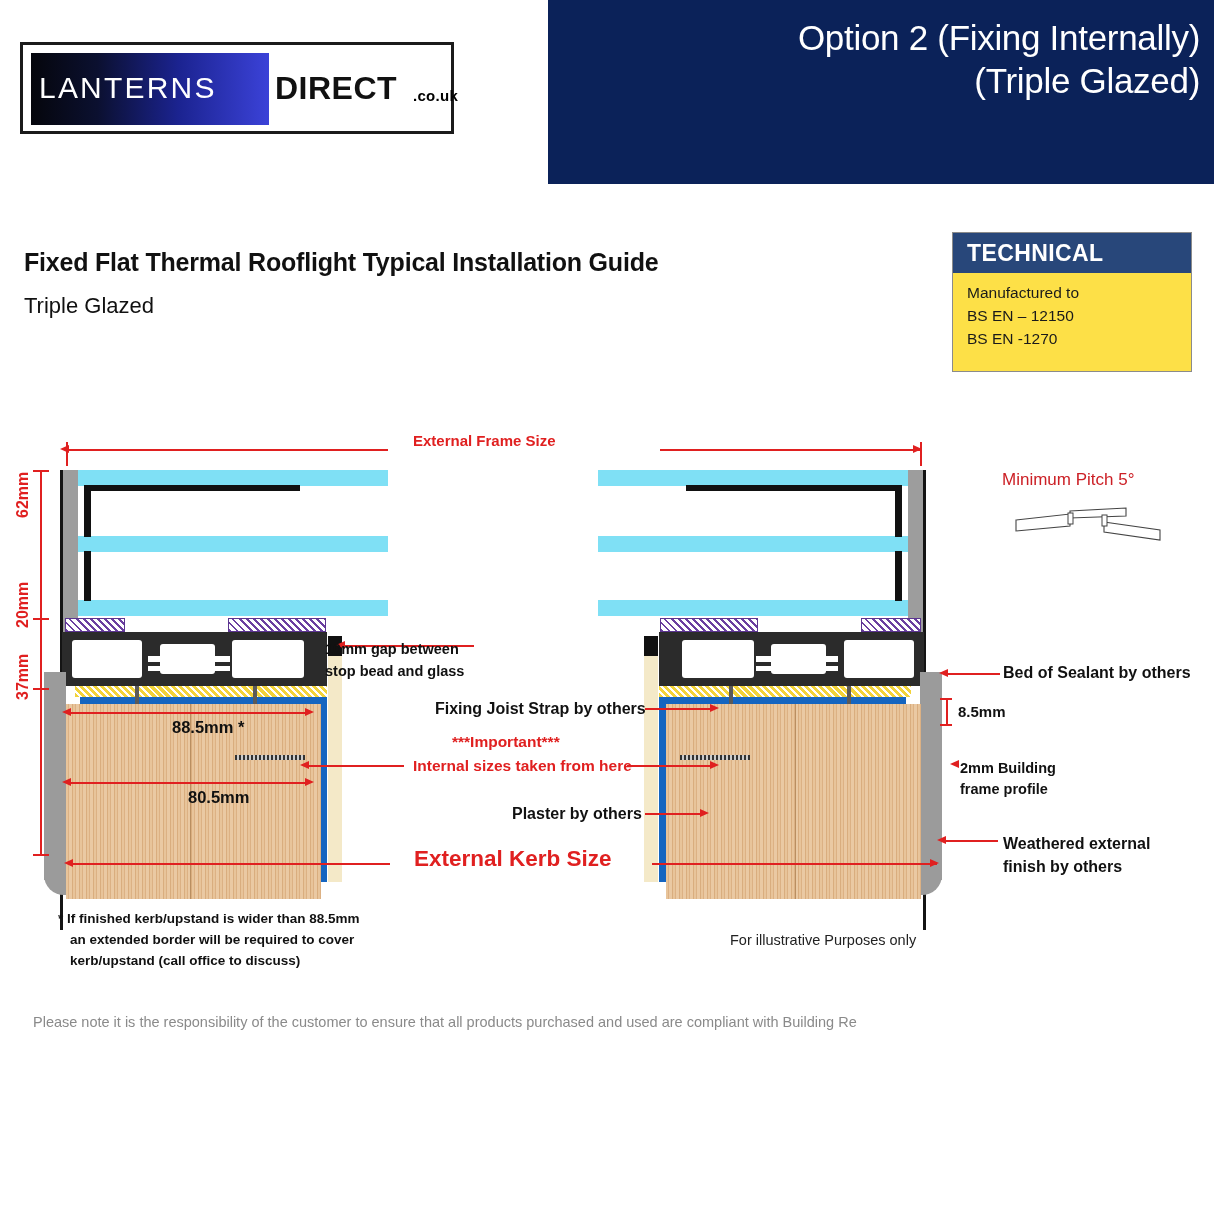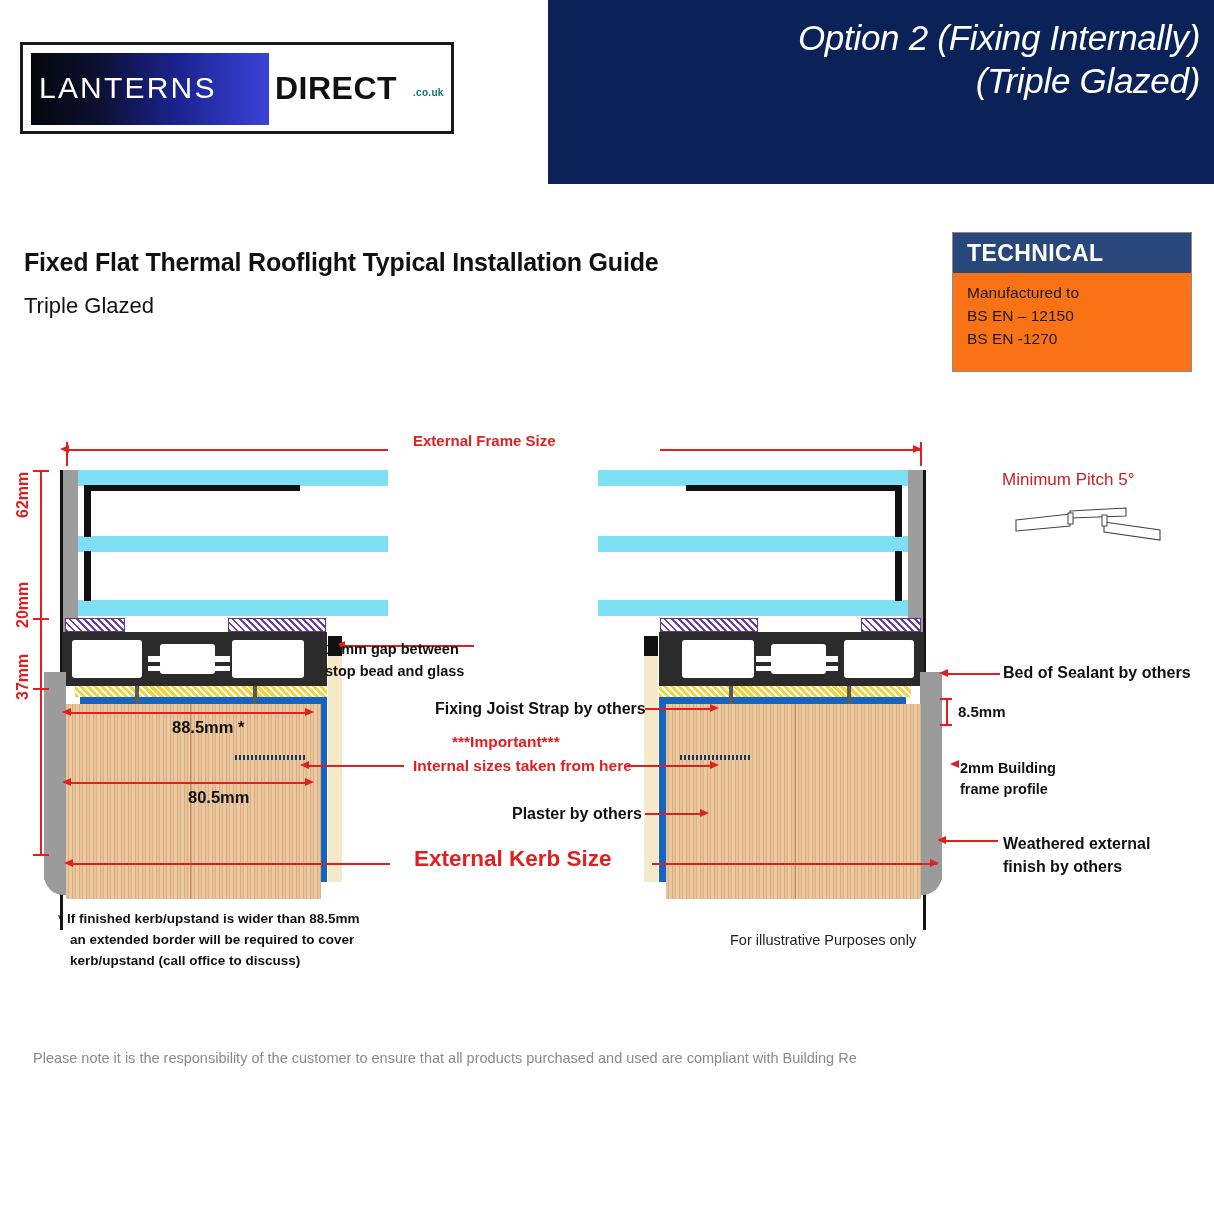--- a/index.html
+++ b/index.html
@@ -3,39 +3,39 @@
 <meta charset="utf-8">
 <style>
   html,body{margin:0;padding:0;background:#ffffff;}
   body{width:1214px;height:1214px;position:relative;font-family:"Liberation Sans",sans-serif;overflow:hidden;}
   .abs{position:absolute;}
 
   
   #header-banner{left:548px;top:0;width:666px;height:184px;background:#0b2259;}
   #header-title{position:absolute;right:14px;top:16px;width:640px;text-align:right;color:#ffffff;
     font-size:35px;line-height:43px;font-weight:400;letter-spacing:-0.3px;}
-  #header-title div{white-space:nowrap;font-style:italic;}
+  #header-title div{white-space:nowrap;}
 
   
   #logo-box{left:20px;top:42px;width:434px;height:92px;border:3px solid #1b1b1b;background:#fff;box-sizing:border-box;}
   #logo-grad{position:absolute;left:8px;top:8px;width:238px;height:72px;
      background:linear-gradient(90deg,#05060c 0%,#0b1030 28%,#1b2390 62%,#3b42d8 100%);}
   #logo-lanterns{position:absolute;left:16px;top:50%;transform:translateY(-50%);color:#fff;
      font-size:30px;font-weight:400;letter-spacing:2.2px;font-family:"Liberation Sans",sans-serif;}
   #logo-direct{position:absolute;left:252px;top:50%;transform:translateY(-50%);color:#111;
      font-size:32px;font-weight:bold;letter-spacing:0.5px;}
-  #logo-couk{position:absolute;left:390px;top:50%;transform:translateY(-1px);color:#0f766e;
-     font-size:10px;font-weight:bold;letter-spacing:0.3px;}
+  #logo-couk{position:absolute;left:390px;top:50%;transform:translateY(-1px);color:#000000;
+     font-size:15px;font-weight:bold;letter-spacing:0.3px;}
 
   
   #doc-title{left:24px;top:248px;font-size:25px;font-weight:bold;color:#111;letter-spacing:-0.2px;}
   #doc-subtitle{left:24px;top:293px;font-size:22px;color:#111;font-weight:400;}
 
   
-  #tech-box{left:952px;top:232px;width:240px;height:140px;border:1px solid #8b8b8b;background:#f97316;box-sizing:border-box;}
+  #tech-box{left:952px;top:232px;width:240px;height:140px;border:1px solid #8b8b8b;background:#fde047;box-sizing:border-box;}
   #tech-head{height:40px;background:#28477a;color:#fff;font-size:23px;font-weight:bold;
      display:flex;align-items:center;padding-left:14px;letter-spacing:0.4px;}
   #tech-body{padding:8px 0 0 14px;font-size:15.5px;line-height:23px;color:#1a1a1a;}
 
   
   #pitch-label{left:1002px;top:470px;font-size:17px;color:#cc2026;white-space:nowrap;}
   #pitch-art{left:1008px;top:500px;width:160px;height:48px;}
 
   
   #diagram{left:0;top:400px;width:1214px;height:560px;}
@@ -67,21 +67,21 @@
       repeating-linear-gradient(45deg,#f2d33a 0 3px,#ffffff 3px 5px);}
   .extfinish{position:absolute;background:#9b9b9b;}
   .greyframe{position:absolute;background:#9d9d9d;}
   .blackline{position:absolute;background:#141414;}
   .stopbead{position:absolute;background:#111;}
   .screw{position:absolute;background:#5a5a5a;}
 
   
   #footnote{left:58px;top:908px;font-size:13.5px;line-height:21px;color:#111;font-weight:bold;}
   #illustrative{left:730px;top:932px;font-size:14.5px;color:#222;}
-  #disclaimer{left:33px;top:1014px;font-size:14.5px;color:#8a8a8a;white-space:nowrap;margin-top:36px;}
+  #disclaimer{left:33px;top:1014px;font-size:14.5px;color:#8a8a8a;white-space:nowrap;}
 </style>
 </head>
 <body>
 
 <div class="abs" id="header-banner">
   <div id="header-title">
     <div>Option 2 (Fixing Internally)</div>
     <div>(Triple Glazed)</div>
   </div>
 </div>

